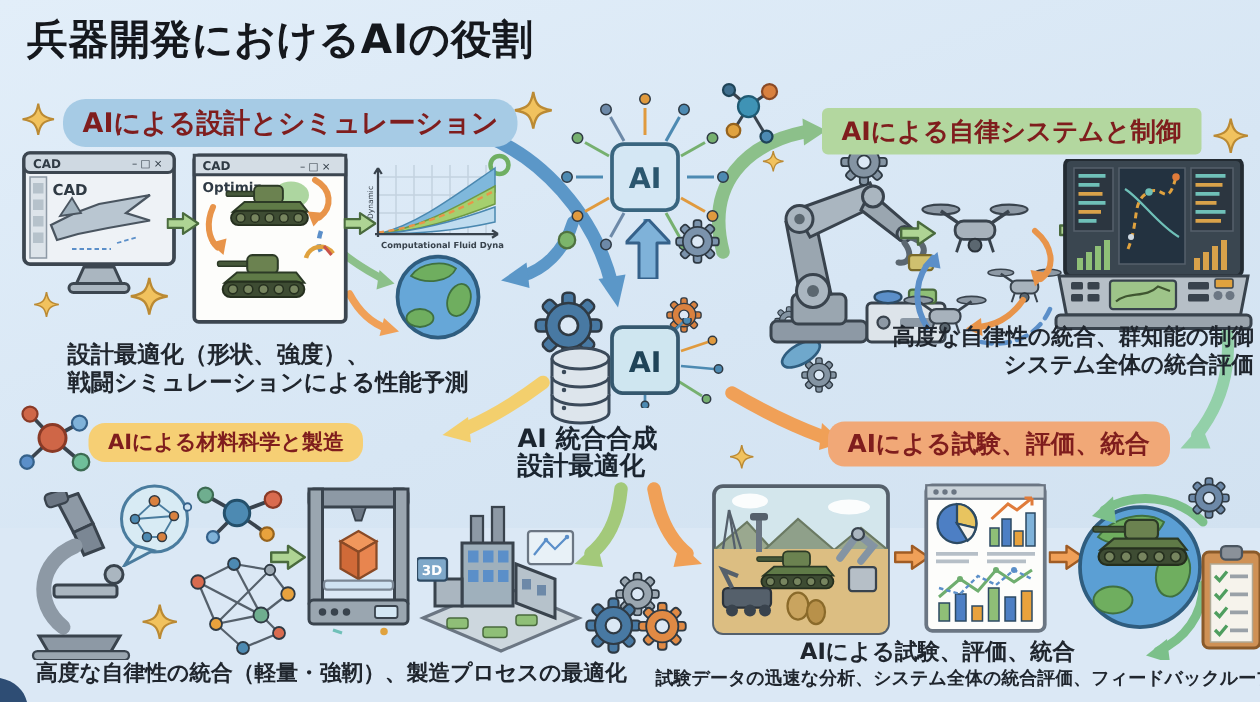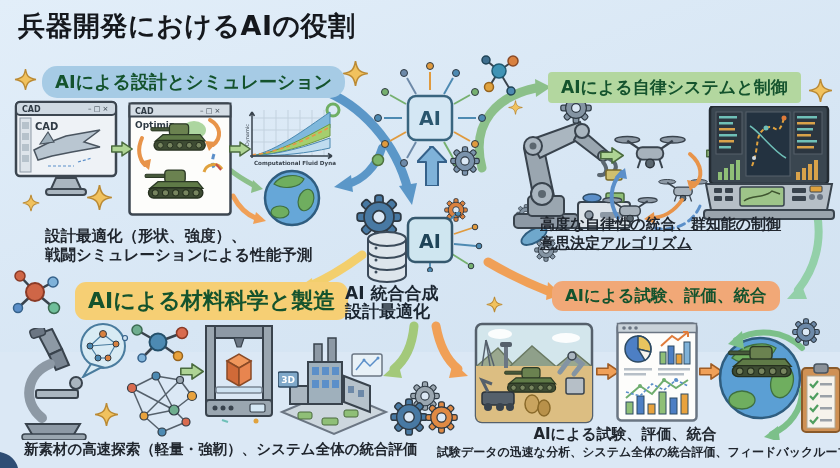--- a/index.html
+++ b/index.html
@@ -2,28 +2,28 @@
 <html><head>
 <meta charset="utf-8">
 <style>
   html,body{margin:0;padding:0;}
   body{width:840px;height:468px;overflow:hidden;background:#dbe8f5;
        font-family:"DejaVu Sans",sans-serif;color:#1b2530;}
   .canvas{position:relative;width:840px;height:352px;background:linear-gradient(160deg,#e2eef9 0%,#d7e6f4 60%,#d2e2f1 100%);}
   .abs{position:absolute;}
   .title{left:18px;top:8px;font-size:27px;font-weight:800;letter-spacing:.5px;color:#15181d;white-space:nowrap;z-index:6;}
   .badge{position:absolute;z-index:6;font-weight:800;white-space:nowrap;
-         padding:4px 13px;border-radius:15px;color:#14532d;}
+         padding:4px 13px;border-radius:15px;color:#7f1d1d;}
   .badge.design{left:42px;top:66px;font-size:18px;background:#a6cbe5;}
   .badge.autonomy{left:548px;top:72px;font-size:17px;background:#b3d79f;border-radius:4px;}
-  .badge.materials{left:75px;top:282px;font-size:22px;background:#f6cf74;border-radius:11px;}
+  .badge.materials{left:59px;top:282px;font-size:14px;background:#f6cf74;border-radius:11px;}
   .badge.testing{left:552px;top:281px;font-size:16.5px;background:#f1a877;border-radius:11px;}
   .cap{position:absolute;z-index:6;font-weight:700;color:#20262e;white-space:nowrap;line-height:19px;}
   .cap.design{left:45px;top:227px;font-size:15.5px;}
-  .cap.autonomy{left:540px;top:215px;width:296px;text-align:left;font-size:15px;text-decoration:underline;}
+  .cap.autonomy{left:540px;top:215px;width:296px;text-align:right;font-size:15px;}
   .cap.materials{left:24px;top:440px;font-size:14.5px;}
   .cap.testtitle{left:470px;top:425px;width:310px;text-align:center;font-size:15px;}
   .cap.testing{left:437px;top:443px;font-size:12px;}
   .hublabel{left:345px;top:284px;width:150px;text-align:left;font-size:17px;font-weight:800;line-height:18px;z-index:6;}
   svg{display:block;}
   .lay0{z-index:1;} .lay1{z-index:2;} .lay2{z-index:3;}
   text{font-family:"DejaVu Sans",sans-serif;}
 </style>
 </head>
 <body>
@@ -73,23 +73,23 @@
   <div class="badge autonomy">AIによる自律システムと制御</div>
   <div class="badge materials">AIによる材料科学と製造</div>
   <div class="badge testing">AIによる試験、評価、統合</div>
 
   <div class="cap design">
     <div>設計最適化（形状、強度）、</div>
     <div>戦闘シミュレーションによる性能予測</div>
   </div>
   <div class="cap autonomy">
     <div>高度な自律性の統合、群知能の制御</div>
-    <div>意思決定アルゴリズム</div>
+    <div>システム全体の統合評価</div>
   </div>
-  <div class="cap materials">新素材の高速探索（軽量・強靭）、システム全体の統合評価</div>
+  <div class="cap materials">高度な自律性の統合（軽量・強靭）、製造プロセスの最適化</div>
   <div class="cap testtitle">AIによる試験、評価、統合</div>
   <div class="cap testing">試験データの迅速な分析、システム全体の統合評価、フィードバックループ</div>
 
   <div class="abs hublabel">
     <div>AI 統合合成</div>
     <div>設計最適化</div>
   </div>
 
   <svg class="abs lay0" style="left:0;top:0" width="840" height="468">
     <g fill="none" stroke-linecap="round">

